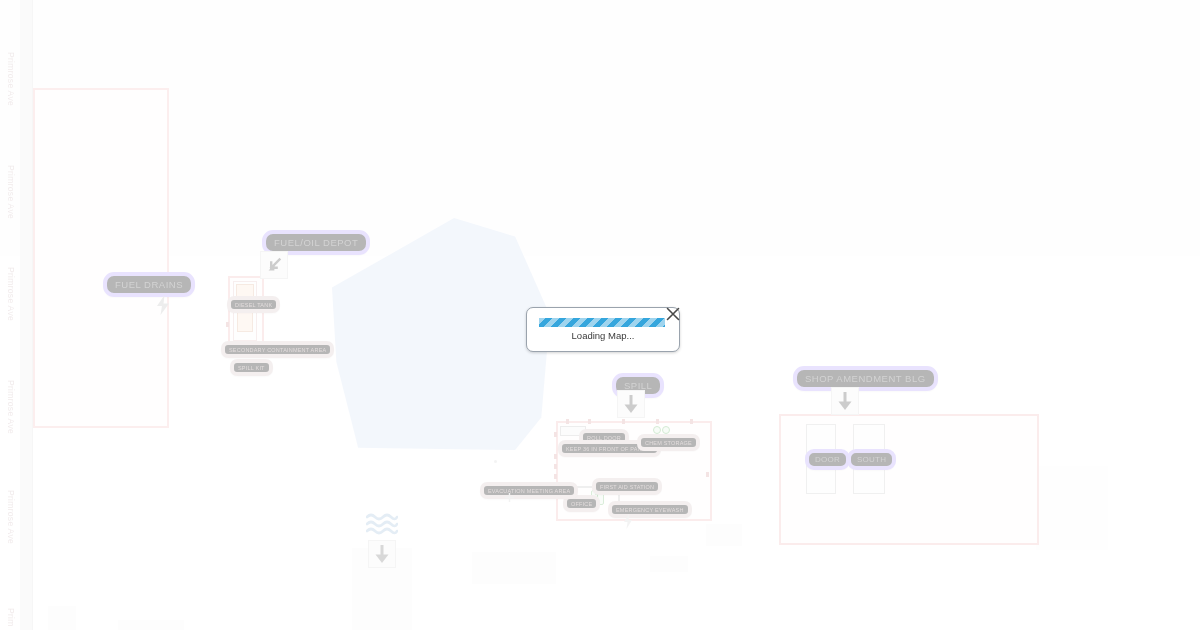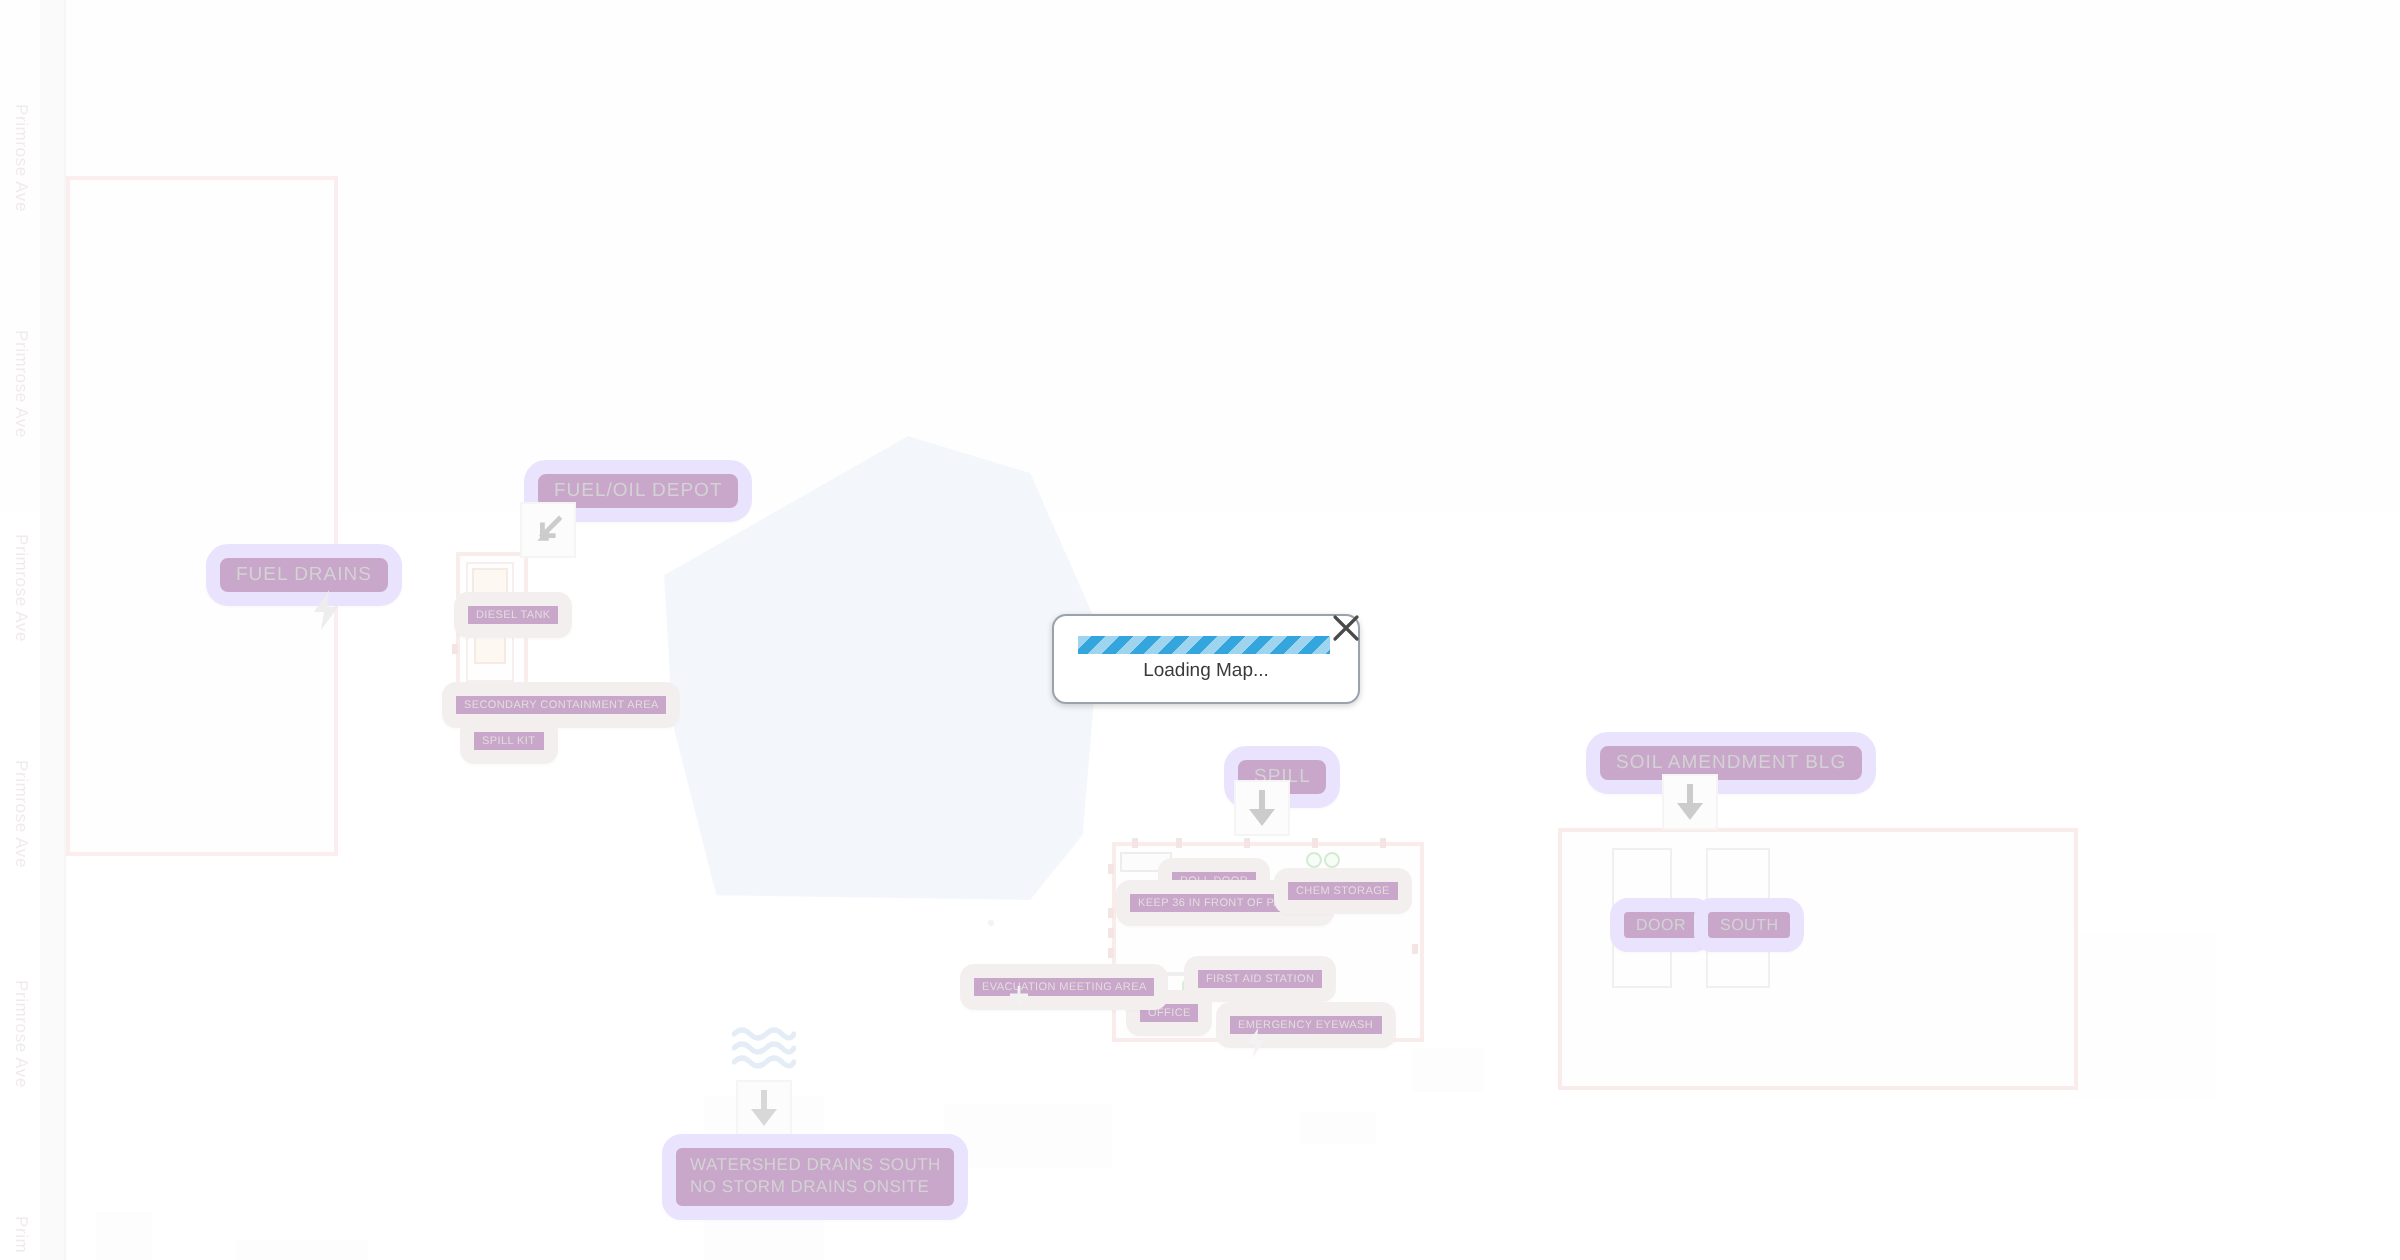--- a/index.html
+++ b/index.html
@@ -37,21 +37,21 @@
   .bldg{position:absolute;border:1px solid #dcdcdc;background:#fcfcfc;}
   .bldg-pink{position:absolute;border:2px solid #f3cccc;background:rgba(255,252,252,.5);}
   .bin{position:absolute;border:1px solid #d8d8d8;background:#fbfbfb;}
   .tank{position:absolute;border:1px solid #e8c9b4;background:#fdece0;}
   .wall-h{position:absolute;height:2px;background:#d6d6d6;}
   .wall-v{position:absolute;width:2px;background:#d6d6d6;}
   .door-tick{position:absolute;width:3px;height:5px;background:#e3b9b9;}
 
   
   .pill{
-    position:absolute;border:7px solid #c4b5fd;background:#701a75;border-radius:9px;
+    position:absolute;border:4px solid #c4b5fd;background:#404040;border-radius:9px;
     padding:2px 6px;font-size:8px;color:#8d8d8d;white-space:nowrap;letter-spacing:.25px;
     box-shadow:0 1px 1px rgba(0,0,0,.04);
   }
   .pill.big{font-size:9.5px;padding:3px 8px;border-radius:11px;letter-spacing:.5px;}
   .pill.tiny{font-size:5.5px;padding:1.5px 4px;border-radius:7px;letter-spacing:.2px;color:#b9a9a9;border-color:#e2d6d6;}
   .pill.two-line{line-height:1.35;text-align:left;}
 
   
   .marker{
     position:absolute;width:26px;height:26px;background:#f7f7f7;border:1px solid #e4e4e4;
@@ -211,44 +211,40 @@
     </svg>
   </div>
   <div style="position:absolute;left:494px;top:460px;width:3px;height:3px;border-radius:50%;background:#e0e0e0;"></div>
 
   <div class="bldg-pink" style="left:779px;top:414px;width:256px;height:127px;"></div>
   <div class="bin" style="left:806px;top:424px;width:28px;height:68px;"></div>
   <div class="bin" style="left:853px;top:424px;width:30px;height:68px;"></div>
   <div class="pill" style="left:805px;top:449px;">DOOR</div>
   <div class="pill" style="left:847px;top:449px;">SOUTH</div>
 
-  <div class="pill big" style="left:793px;top:366px;">SOIL AMENDMENT BLG</div>
+  <div class="pill big" style="left:793px;top:366px;">SHOP AMENDMENT BLG</div>
   <div class="marker" style="left:831px;top:387px;">
     <svg width="18" height="20" viewBox="0 0 18 20" aria-hidden="true">
       <path d="M9 1 L9 12" stroke="#7a7a7a" stroke-width="3" fill="none"></path>
       <path d="M2.5 10.5 L9 19 L15.5 10.5 Z" fill="#7a7a7a"></path>
     </svg>
   </div>
 
   <div class="plainicon" style="left:366px;top:512px;width:32px;height:26px;">
     <svg width="32" height="26" viewBox="0 0 32 26" aria-hidden="true">
       <path d="M1 5 q4 -4 8 0 t8 0 t8 0 t6 0" stroke="#b9cfe4" stroke-width="2.6" fill="none" stroke-linecap="round"></path>
       <path d="M1 12 q4 -4 8 0 t8 0 t8 0 t6 0" stroke="#b9cfe4" stroke-width="2.6" fill="none" stroke-linecap="round"></path>
       <path d="M1 19 q4 -4 8 0 t8 0 t8 0 t6 0" stroke="#b9cfe4" stroke-width="2.6" fill="none" stroke-linecap="round"></path>
     </svg>
   </div>
   <div class="marker" style="left:368px;top:540px;">
     <svg width="18" height="20" viewBox="0 0 18 20" aria-hidden="true">
       <path d="M9 1 L9 12" stroke="#9a9a9a" stroke-width="3" fill="none"></path>
       <path d="M2.5 10.5 L9 19 L15.5 10.5 Z" fill="#9a9a9a"></path>
     </svg>
-  </div>
-  <div class="pill two-line" style="left:331px;top:567px;padding:3px 7px;border-radius:10px;font-size:8.5px;">
-    <div>WATERSHED DRAINS SOUTH</div>
-    <div>NO STORM DRAINS ONSITE</div>
   </div>
 
   <div id="map-fade"></div>
 </div>
 
 <div id="loading-modal">
   <div id="progress-track"></div>
   <div id="loading-text">Loading Map...</div>
   <div id="modal-close">
     <svg width="14" height="14" viewBox="0 0 14 14" aria-hidden="true">

